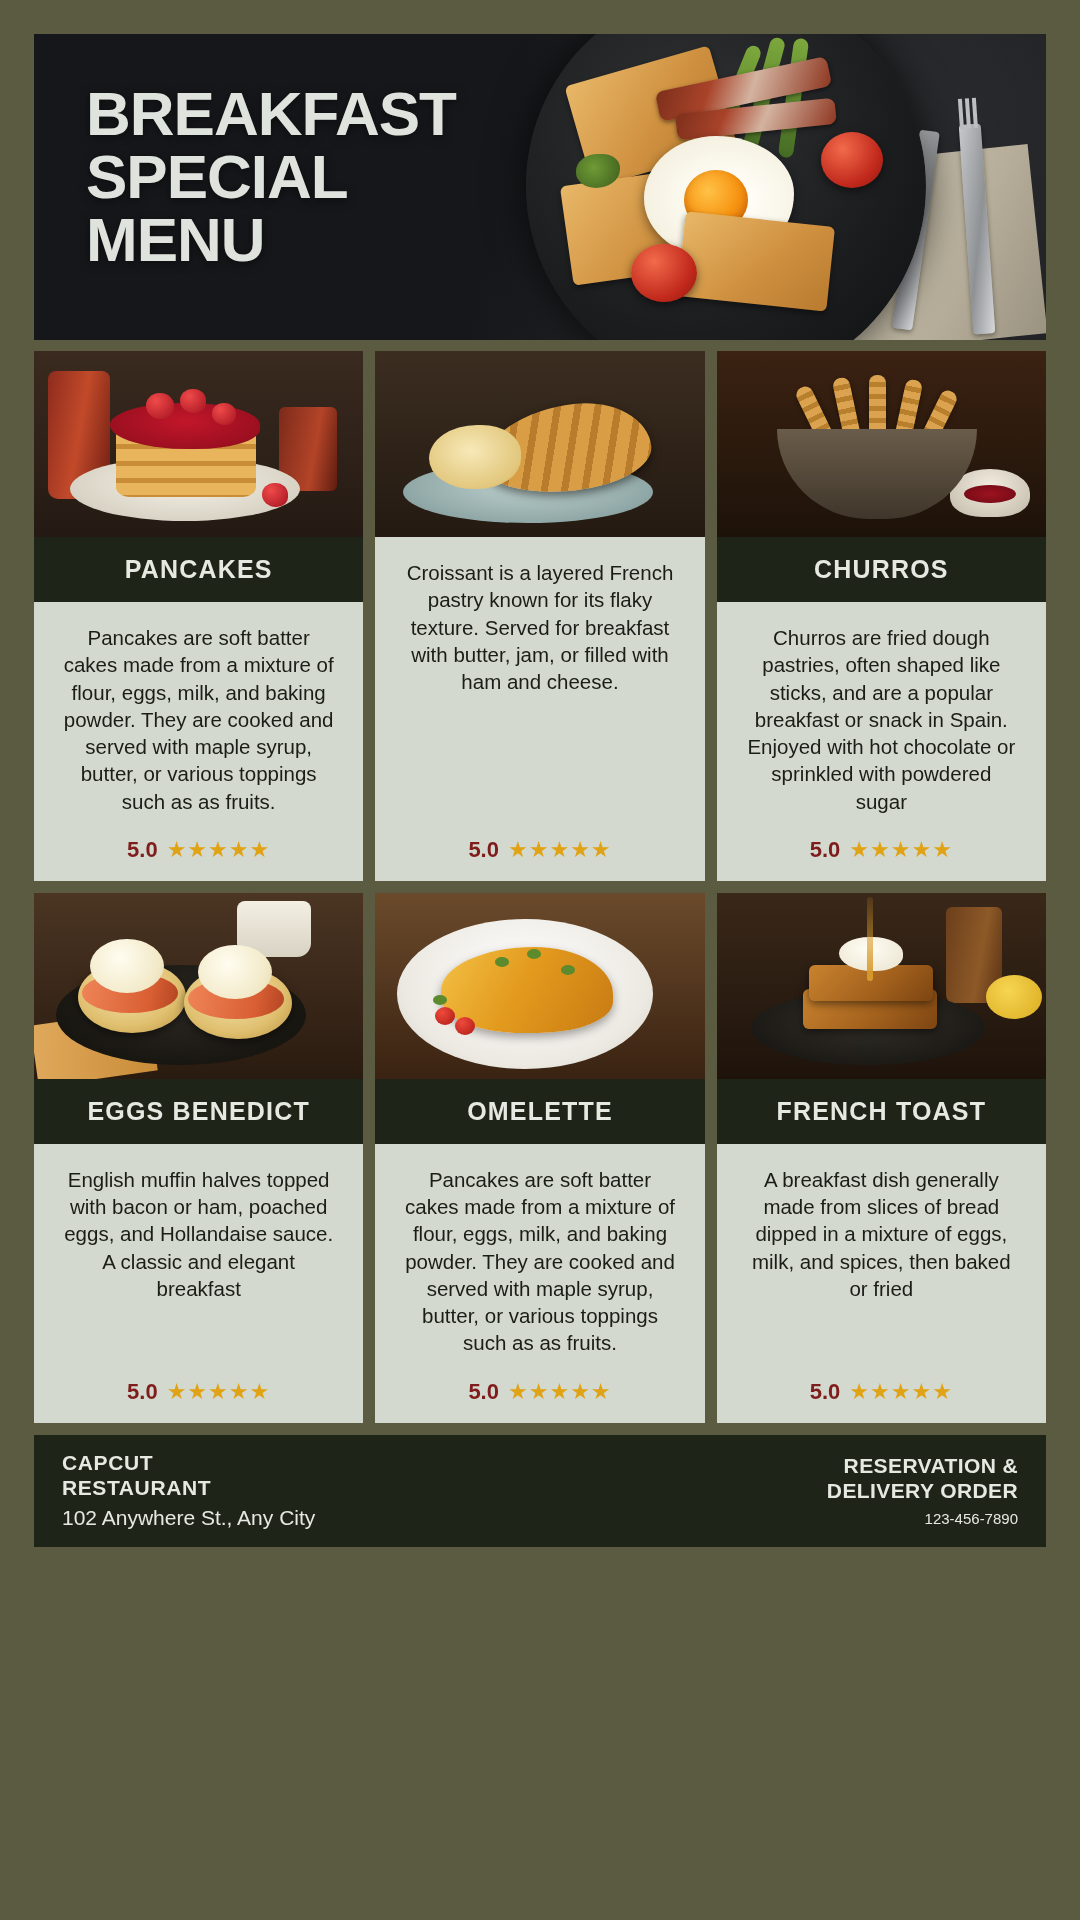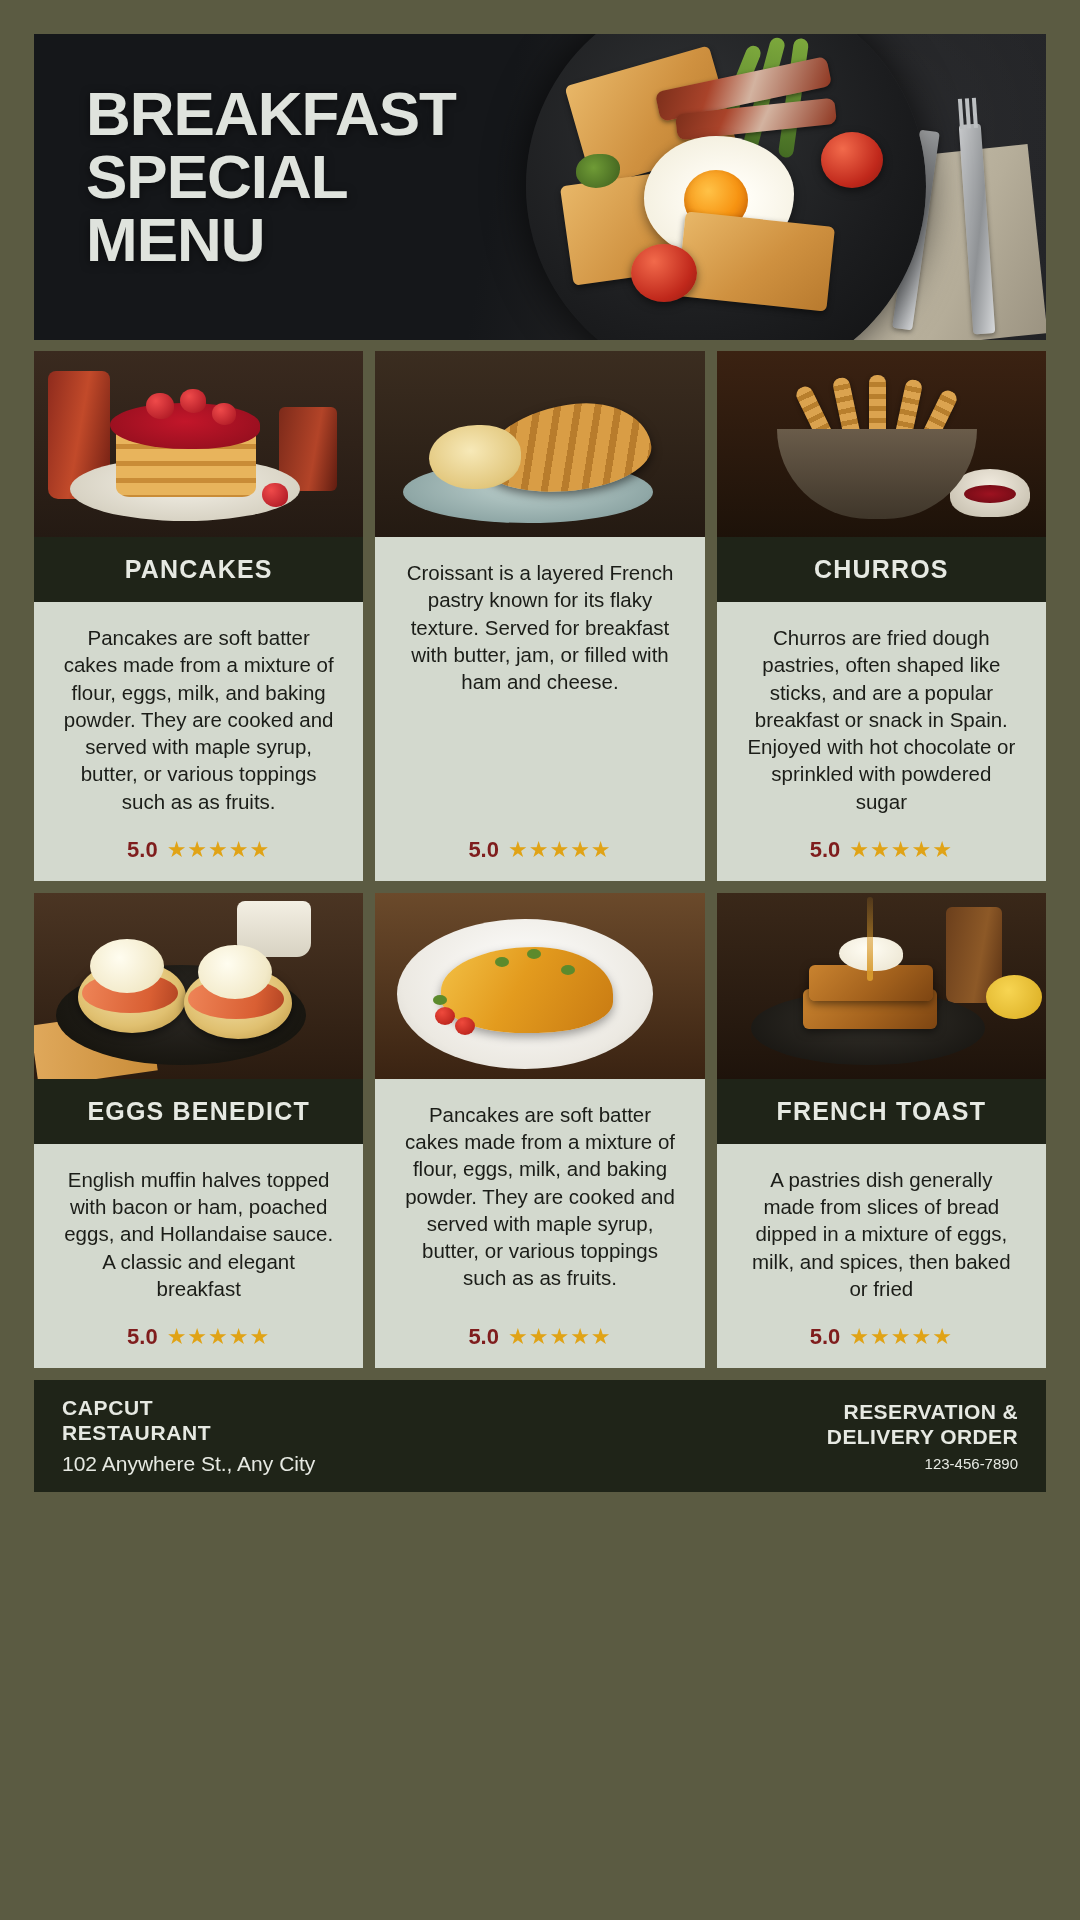--- a/index.html
+++ b/index.html
@@ -554,20 +554,21 @@
           <div class="om-plate"></div>
           <div class="om-body"></div>
           <div class="om-herb" style="left:120px;bottom:112px"></div>
           <div class="om-herb" style="left:152px;bottom:120px"></div>
           <div class="om-herb" style="left:186px;bottom:104px"></div>
           <div class="om-tom" style="left:60px;bottom:54px"></div>
           <div class="om-tom" style="left:80px;bottom:44px"></div>
           <div class="om-herb" style="left:58px;bottom:74px"></div>
         </div>
       </div>
+      <div class="card-title">OMELETTE</div>
       <div class="card-body">
         <div class="card-desc">Pancakes are soft batter cakes made from a mixture of flour, eggs, milk, and baking powder. They are cooked and served with maple syrup, butter, or various toppings such as as fruits.</div>
         <div class="rating">
           <span class="rating-value">5.0</span>
           <span class="stars">★★★★★</span>
         </div>
       </div>
     </div>
 
     <div class="card">
@@ -577,21 +578,21 @@
           <div class="ft-lemon"></div>
           <div class="ft-plate"></div>
           <div class="ft-slice s1"></div>
           <div class="ft-slice s2"></div>
           <div class="ft-cream"></div>
           <div class="ft-syrup"></div>
         </div>
       </div>
       <div class="card-title">FRENCH TOAST</div>
       <div class="card-body">
-        <div class="card-desc">A pastries dish generally made from slices of bread dipped in a mixture of eggs, milk, and spices, then baked or fried</div>
+        <div class="card-desc">A breakfast dish generally made from slices of bread dipped in a mixture of eggs, milk, and spices, then baked or fried</div>
         <div class="rating">
           <span class="rating-value">5.0</span>
           <span class="stars">★★★★★</span>
         </div>
       </div>
     </div>
 
   </div>
 
   <div class="footer">

